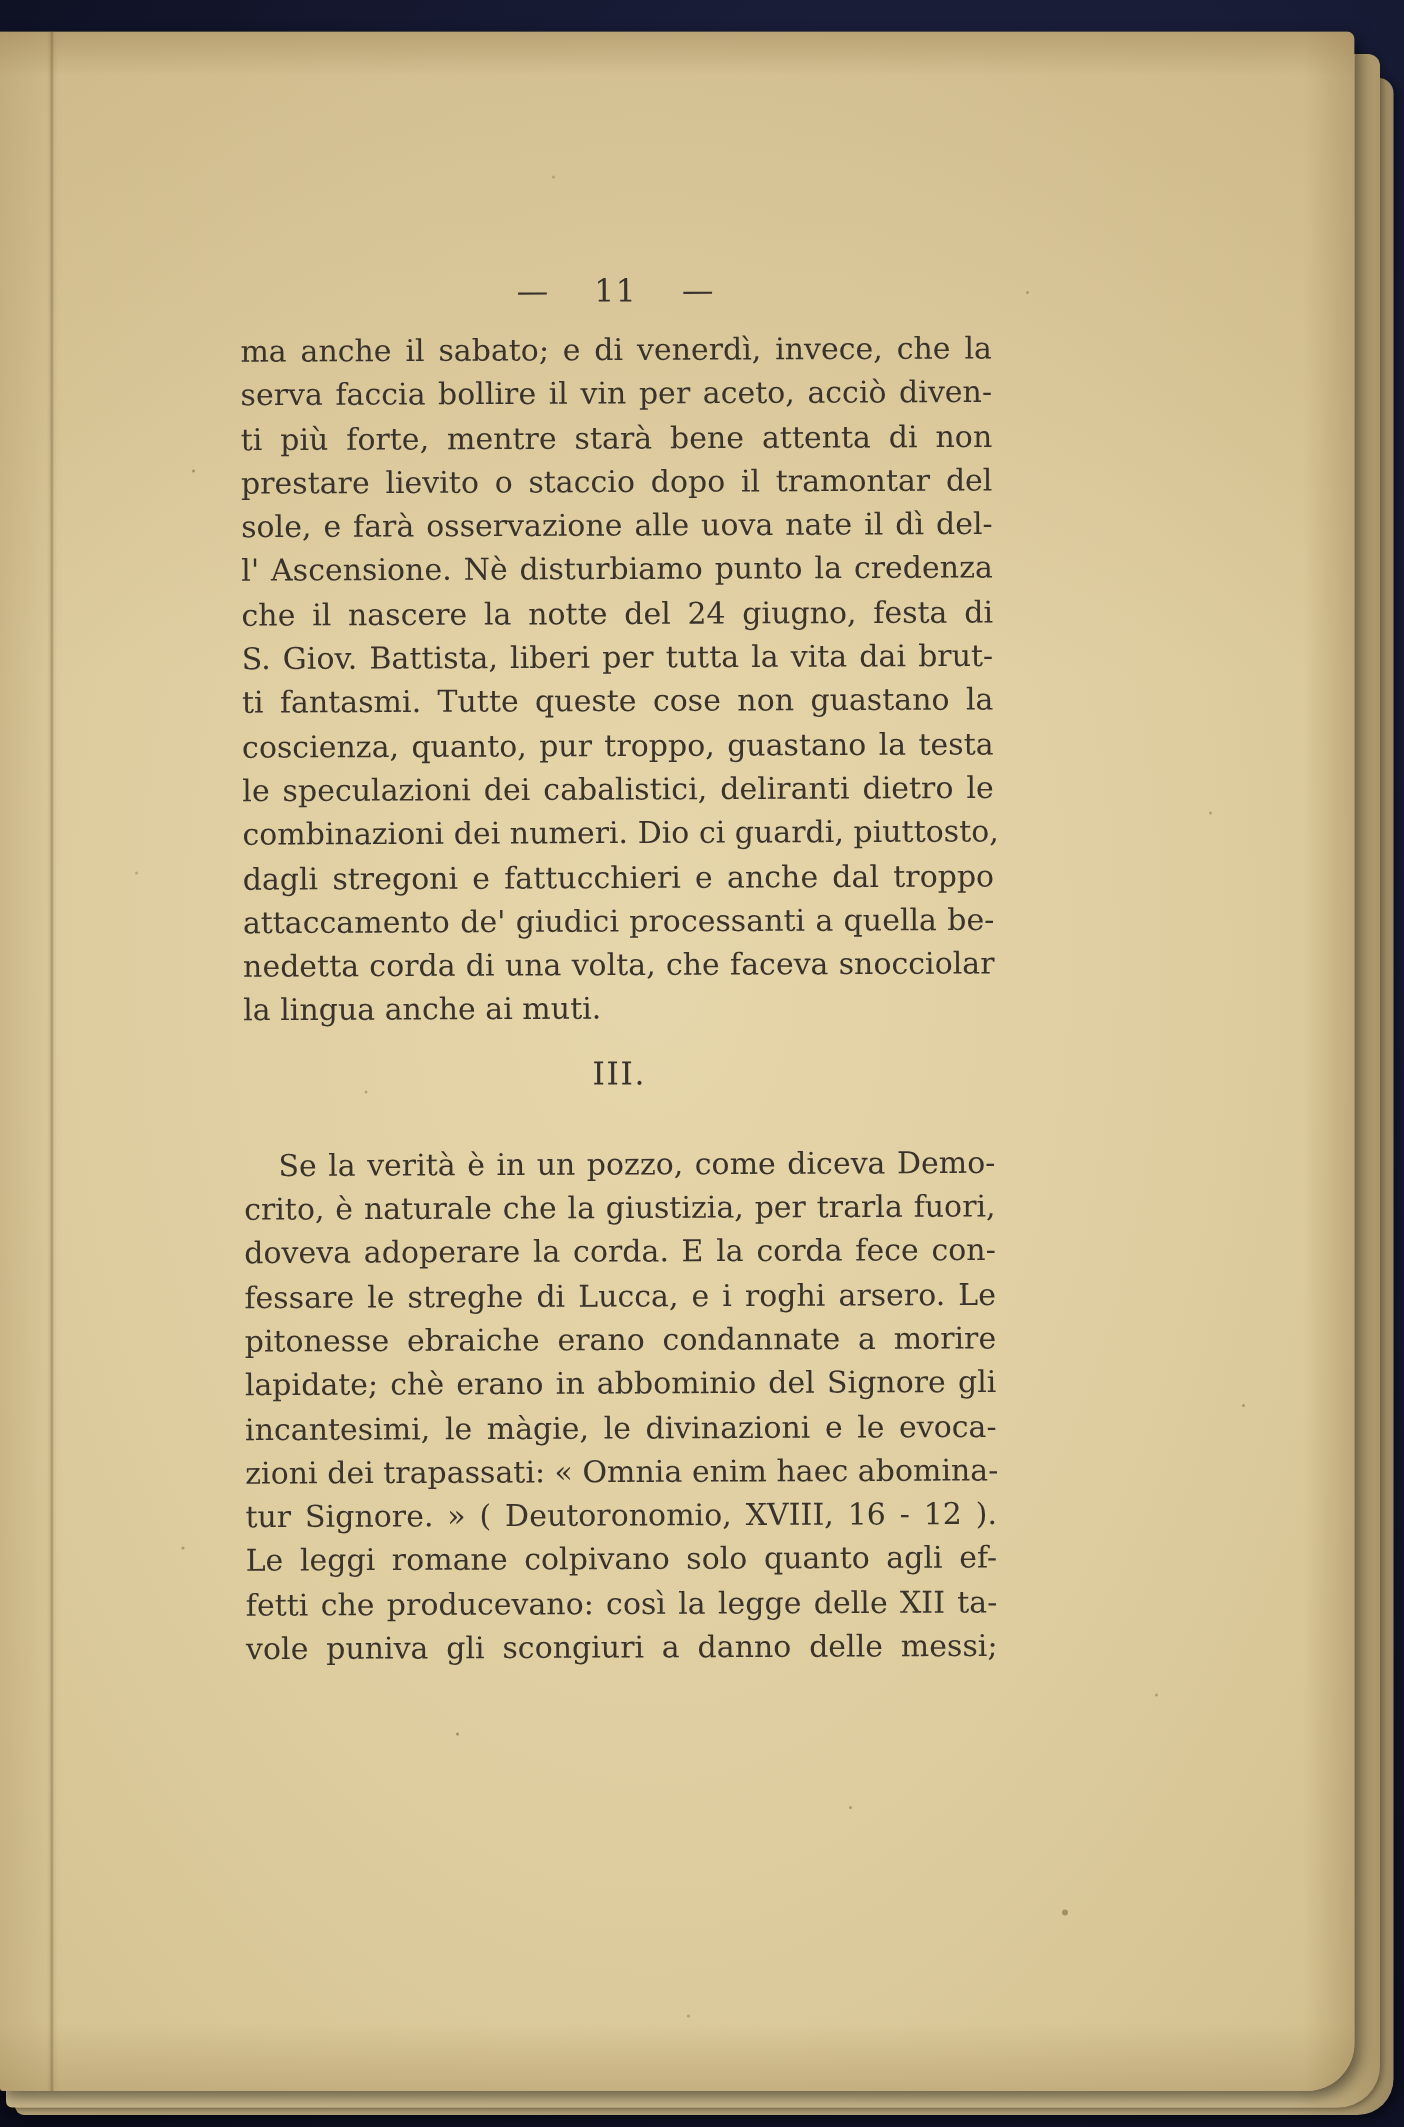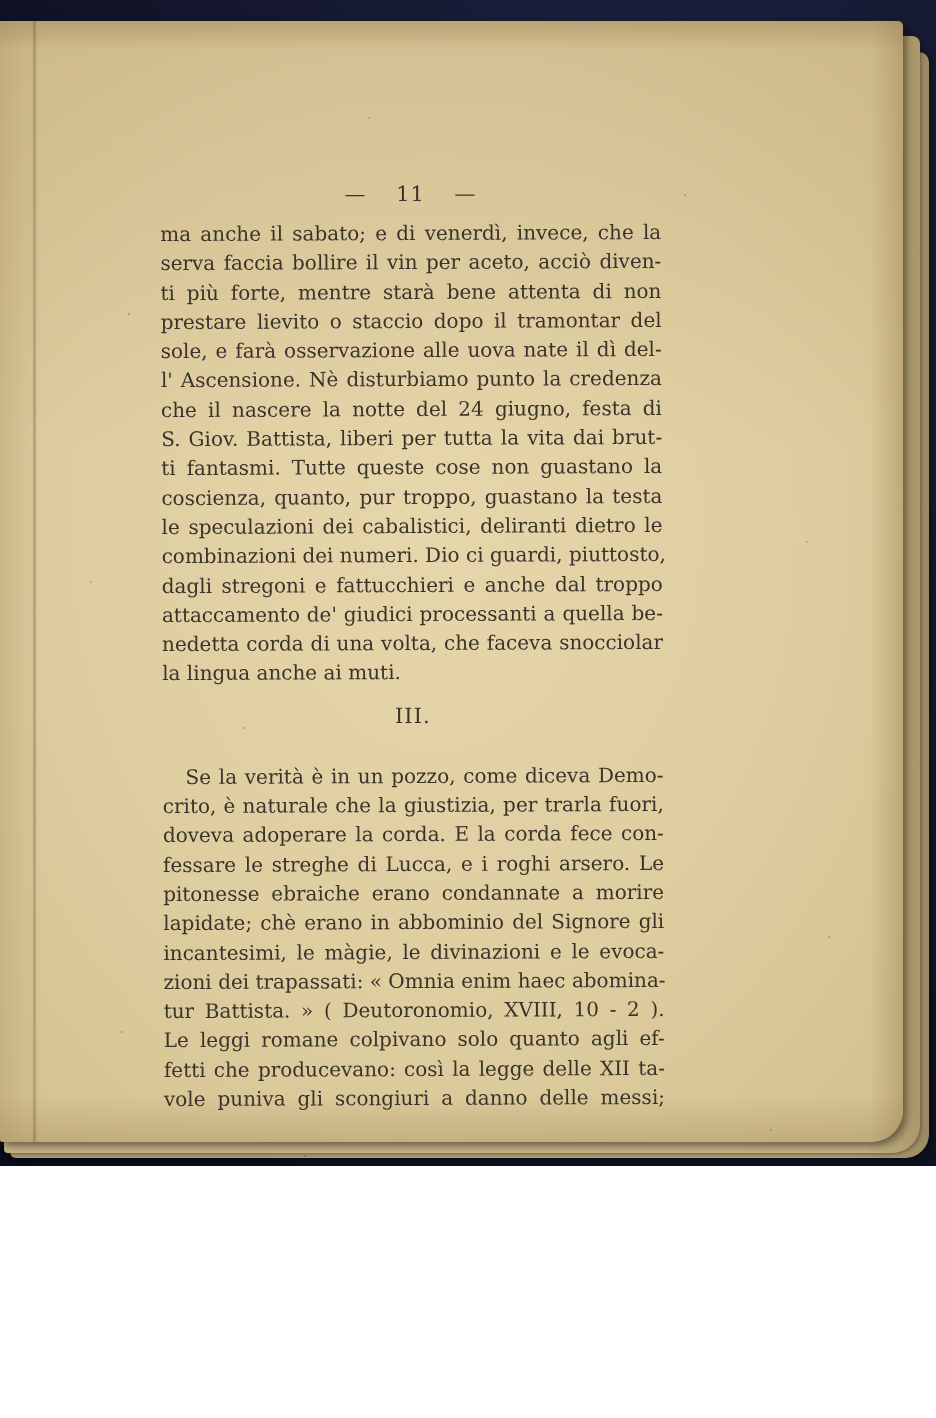--- a/index.html
+++ b/index.html
@@ -1,19 +1,19 @@
 <!DOCTYPE html>
 <html><head>
 <meta charset="utf-8">
 <style>
   html, body { margin: 0; padding: 0; }
   .scene {
     position: relative;
     width: 936px;
-    height: 1166px;
+    height: 1418px;
     overflow: hidden;
     background: radial-gradient(ellipse at 70% 25%, #1e2342 0%, #13162c 55%, #0a0c1a 100%);
     font-family: "DejaVu Serif", "Liberation Serif", serif;
   }
   .stack {
     position: absolute;
   }
   .stack-2 {
     top: 52px; left: 10px; right: 7px; bottom: 8px;
     background: linear-gradient(270deg, #9c8a63 0%, #b3a178 8%, #b3a178 100%);
@@ -141,20 +141,20 @@
       <div class="heading">III.</div>
       <div class="para para2">
         <div class="line indent">Se la verità è in un pozzo, come diceva Demo-</div>
         <div class="line">crito, è naturale che la giustizia, per trarla fuori,</div>
         <div class="line">doveva adoperare la corda. E la corda fece con-</div>
         <div class="line">fessare le streghe di Lucca, e i roghi arsero. Le</div>
         <div class="line">pitonesse ebraiche erano condannate a morire</div>
         <div class="line">lapidate; chè erano in abbominio del Signore gli</div>
         <div class="line">incantesimi, le màgie, le divinazioni e le evoca-</div>
         <div class="line">zioni dei trapassati: « Omnia enim haec abomina-</div>
-        <div class="line"><span>tur Battista. » ( </span><span class="it">Deutoronomio,</span><span> XVIII, 10 - 2 ).</span></div>
+        <div class="line"><span>tur Signore. » ( </span><span class="it">Deutoronomio,</span><span> XVIII, 16 - 12 ).</span></div>
         <div class="line">Le leggi romane colpivano solo quanto agli ef-</div>
         <div class="line">fetti che producevano: così la legge delle XII ta-</div>
         <div class="line">vole puniva gli scongiuri a danno delle messi;</div>
       </div>
     </div>
   </div>
 </div>
 
 </body></html>

